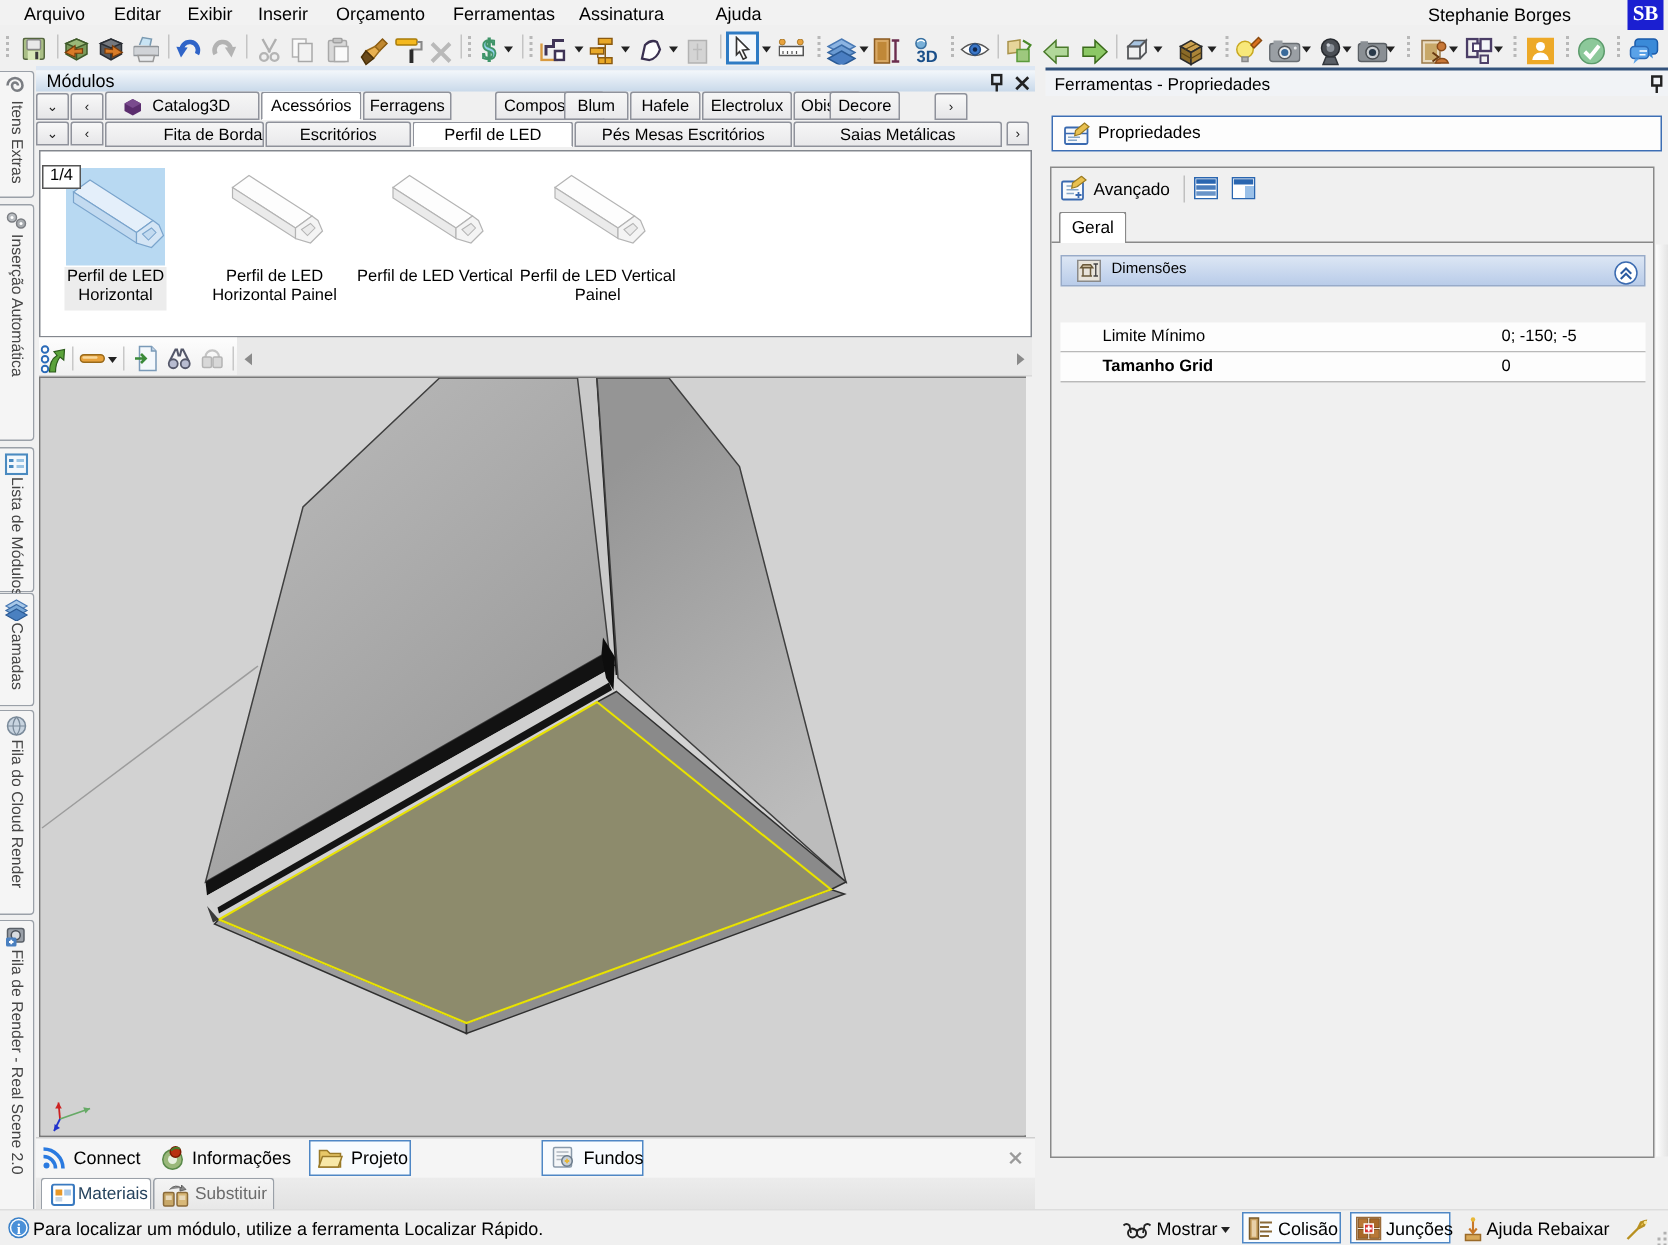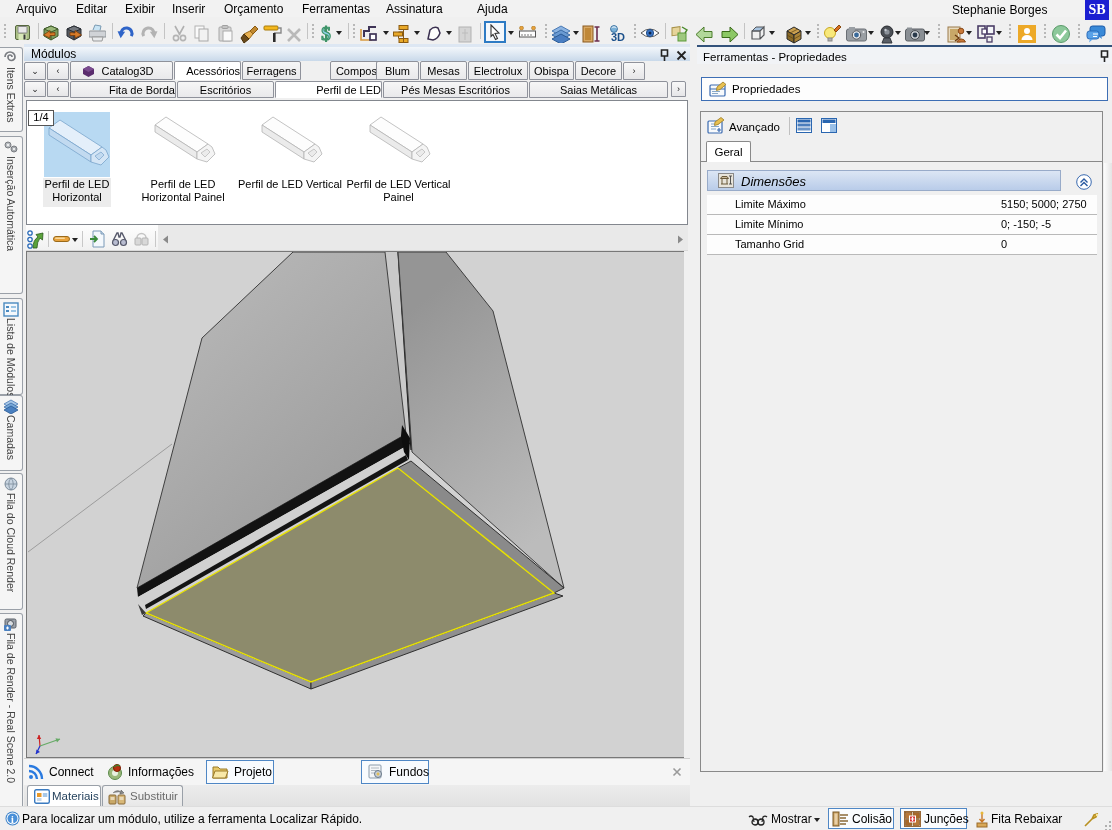--- a/index.html
+++ b/index.html
@@ -17,21 +17,21 @@
 .darr { position:absolute; top:31px; width:0; height:0; border-left:3.5px solid transparent; border-right:3.5px solid transparent; border-top:4px solid #222; }
 #blueband { position:absolute; left:24px; top:44px; width:666px; height:3px; background:#dde7f3; }
 #lsb { position:absolute; left:0; top:47px; width:24px; height:759px; background:#f0f0f0; }
 .vtab { position:absolute; left:0; width:23px; background:#f5f5f5; border:1px solid #9aa0a8; border-left:none; border-radius:0 3px 3px 0; }
 .vtxt { position:absolute; left:5px; font-size:10.5px; color:#444; writing-mode:vertical-rl; white-space:nowrap; }
 .vico { position:absolute; left:3px; }
 #mods { position:absolute; left:24px; top:47px; width:666px; height:204px; }
 #modtitle { position:absolute; left:0; top:0; width:666px; height:14px; background:linear-gradient(#f3f7fb,#c9d9ea); font-size:12px; color:#000; padding:0 0 0 7px; }
 .trow { position:absolute; left:0; width:666px; }
 .tab { position:absolute; top:0; height:100%; background:linear-gradient(#f6f6f6,#e9e9eb); border:1px solid #8f929b; border-radius:2px 2px 0 0; font-size:11px; color:#000; text-align:center; }
-.tab.sel { background:#fff; z-index:3; border-bottom:1px solid #fff;text-align:right; }
+.tab.sel { background:#fff; z-index:3; border-bottom:1px solid #fff; }
 .tbtn { position:absolute; width:22px; background:linear-gradient(#f8f8f8,#e6e6e8); border:1px solid #8f929b; border-radius:2px 2px 0 0; font-size:9px; color:#222; text-align:center; }
 #items { position:absolute; left:2px; top:53px; width:662px; height:125px; background:#fff; border:1px solid #83878e; }
 .ilabel { position:absolute; font-size:11px; color:#000; text-align:center; line-height:13px; }
 #minibar { position:absolute; left:2px; top:178px; width:662px; height:26px; background:#e9e9e9; border-bottom:1px solid #dadada; }
 #minibar .lt { position:absolute; left:0; top:0; width:132px; height:25px; background:linear-gradient(#fdfdfd,#f1f1f1); }
 #vp { position:absolute; left:26px; top:251px; width:658px; height:507px; border:1px solid #787878; background:#d2d2d2; }
 #cbar { position:absolute; left:24px; top:758px; width:666px; height:27px; background:#f5f5f5; border-top:1px solid #cfcfcf; }
 .cbox { position:absolute; top:1px; height:24px; border:1px solid #4f87c5; background:#f8fbfe; font-size:12px; }
 #mtabs { position:absolute; left:24px; top:785px; width:666px; height:21px; background:linear-gradient(#ececec,#e2e2e2); }
 .mtab { position:absolute; height:100%; border:1px solid #9aa0a8; border-bottom:none; border-radius:3px 3px 0 0; font-size:12px; }
@@ -340,24 +340,24 @@
     <div class="tbtn" style="left:0px; top:1px; height:18px; padding-top:3px;">⌄</div>
     <div class="tbtn" style="left:23px; top:1px; height:18px; padding-top:3px;">‹</div>
     <div class="tab" style="left:46px; width:103px; padding-top:3px;"><svg style="position:absolute;left:11px;top:3px;" width="13" height="13" viewBox="0 0 13 13">
             <path d="M6.5 1 L12 4 L12 9 L6.5 12 L1 9 L1 4 Z" fill="#5b2d6e"></path>
             <path d="M6.5 1 L12 4 L6.5 7 L1 4 Z" fill="#7a4b8e"></path>
           </svg><span style="margin-left:12px;">Catalog3D</span></div>
     <div class="tab sel" style="left:150px; width:67px; padding-top:3px;">Acessórios</div>
     <div class="tab" style="left:218px; width:59px; padding-top:3px;">Ferragens</div>
     <div class="tab" style="left:278px; width:73px; padding-top:3px;margin-left:28px;">Composição</div>
     <div class="tab" style="left:352px; width:43px; padding-top:3px;">Blum</div>
-    <div class="tab" style="left:396px; width:47px; padding-top:3px;">Mesas</div>
+    <div class="tab" style="left:396px; width:47px; padding-top:3px;">Hafele</div>
     <div class="tab" style="left:444px; width:60px; padding-top:3px;">Electrolux</div>
     <div class="tab" style="left:505px; width:45px; padding-top:3px;">Obispa</div>
-    <div class="tab" style="left:551px; width:47px; padding-top:3px;">Decore</div>
+    <div class="tab" style="left:529px; width:47px; padding-top:3px;">Decore</div>
     <div class="tbtn" style="left:599px; top:1px; width:22px; height:18px; padding-top:3px;">›</div>
   </div>
   <div class="trow" style="top:34px; height:17px;">
     <div class="tbtn" style="left:0px; top:0px; height:16px; padding-top:2px;">⌄</div>
     <div class="tbtn" style="left:23px; top:0px; height:16px; padding-top:2px;">‹</div>
     <div class="tab" style="left:46px; width:106px; padding-top:2px;text-align:right;">Fita de Borda</div>
     <div class="tab" style="left:153px; width:97px; padding-top:2px;">Escritórios</div>
     <div class="tab sel" style="left:251px; width:107px; padding-top:2px;">Perfil de LED</div>
     <div class="tab" style="left:359px; width:145px; padding-top:2px;">Pés Mesas Escritórios</div>
     <div class="tab" style="left:505px; width:139px; padding-top:2px;">Saias Metálicas</div>
@@ -551,42 +551,38 @@
           <rect x="1.5" y="5.5" width="13" height="3" fill="#2a66b0" opacity="0.85"></rect>
           <rect x="1.5" y="9.5" width="13" height="3" fill="#2a66b0" opacity="0.7"></rect>
         </svg>
         <svg class="abs" style="left:120px;top:6px;" width="16" height="15" viewBox="0 0 16 15">
           <rect x="0.5" y="0.5" width="15" height="14" fill="#fff" stroke="#2a66b0"></rect>
           <rect x="1.5" y="1.5" width="13" height="3.5" fill="#2a66b0"></rect>
           <rect x="9" y="6" width="6" height="8" fill="#9ac0e8"></rect>
         </svg>
         <div class="abs" style="left:5px; top:29px; width:45px; height:21px; background:#fff; border:1px solid #898989; border-bottom:none; border-radius:2px 2px 0 0; font-size:11.5px; text-align:center; padding-top:4px; z-index:2;">Geral</div>
         <div class="abs" style="left:0px; top:49px; width:401px; height:1px; background:#898989;"></div>
-        <div class="abs" style="left:6px; top:58px; width:354px; height:21px; background:linear-gradient(#dce6f4,#b9cce9); border:1px solid #98abc9; font-size:13px;font-style:italic;">
+        <div class="abs" style="left:6px; top:58px; width:390px; height:21px; background:linear-gradient(#dce6f4,#b9cce9); border:1px solid #98abc9; font-size:10px;">
           <svg class="abs" style="left:10px;top:2px;" width="16" height="15" viewBox="0 0 16 15">
             <rect x="0.5" y="0.5" width="15" height="14" fill="#e8e4da" stroke="#8a8a8a"></rect>
             <path d="M3 11 h7 M4 11 v-5 m5 5 v-5 M2.5 5.5 h8 l-1.5 -2 h-5 Z" fill="#c8b89a" stroke="#6a5a3a" stroke-width="1"></path>
             <path d="M12.5 3 v8 m-1.5 -8 h3 m-3 8 h3" stroke="#444" stroke-width="0.9"></path>
           </svg>
           <span class="abs" style="left:33px; top:3px;">Dimensões</span>
           <svg class="abs" style="left:368px;top:2.5px;" width="16" height="16" viewBox="0 0 16 16">
             <circle cx="8" cy="8" r="7.3" fill="#fff" stroke="#3a6ab0" stroke-width="1"></circle>
             <path d="M4.5 8.5 L8 5 L11.5 8.5 M4.5 12 L8 8.5 L11.5 12" fill="none" stroke="#2a5aa0" stroke-width="1.4"></path>
           </svg>
         </div>
-        <div class="prow" style="top:83px;">
-          <span class="abs" style="left:28px; top:3px;">Limite Máximo</span>
-          <span class="abs" style="left:294px; top:3px;">5150; 5000; 2750</span>
-        </div>
         <div class="prow" style="top:103px;">
           <span class="abs" style="left:28px; top:3px;">Limite Mínimo</span>
           <span class="abs" style="left:294px; top:3px;">0; -150; -5</span>
         </div>
         <div class="prow" style="top:123px;">
-          <span class="abs" style="left:28px; top:3px;">Tamanho Grid</span>
+          <span class="abs" style="left:28px; top:3px;font-weight:bold;">Tamanho Grid</span>
           <span class="abs" style="left:294px; top:3px;">0</span>
         </div>
       </div>
       <div id="rscroll"></div>
     </div>
 <div id="sbar">
       <svg class="abs" style="left:5px;top:4px;" width="15" height="15" viewBox="0 0 15 15">
         <circle cx="7.5" cy="7.5" r="7" fill="#3a80c8"></circle>
         <circle cx="7.5" cy="7.5" r="6" fill="#fff"></circle>
         <circle cx="7.5" cy="7.5" r="5" fill="#4a90d8"></circle>
@@ -617,21 +613,21 @@
         <rect x="9.2" y="8.7" width="6.3" height="5.8" fill="#b87838" stroke="#7a4a18" stroke-width="0.6"></rect>
         <rect x="5.5" y="5" width="6" height="6" fill="#d83030" stroke="#fff" stroke-width="1"></rect>
         <path d="M8.5 6 v4 M6.5 8 h4" stroke="#fff" stroke-width="1.2"></path>
       </svg>
       <span class="abs" style="left:924px; top:5px;">Junções</span>
       <svg class="abs" style="left:976px;top:4px;" width="12" height="17" viewBox="0 0 12 17">
         <rect x="1" y="12" width="10" height="4" fill="#d8a858" stroke="#9a6a28"></rect>
         <path d="M6 2 v9 m-2.5 -3 l2.5 3 2.5 -3" fill="none" stroke="#c87828" stroke-width="1.4"></path>
         <circle cx="6" cy="2" r="1.5" fill="#e8b838"></circle>
       </svg>
-      <span class="abs" style="left:991px; top:5px;">Fita Rebaixar</span>
+      <span class="abs" style="left:991px; top:5px;">Ajuda Rebaixar</span>
       <svg class="abs" style="left:1083px;top:6px;" width="18" height="15" viewBox="0 0 18 15">
         <path d="M2 13 L9 6 M9 6 l2-4 3-1 -1 3 -4 2 Z" fill="#e8c050" stroke="#b89020" stroke-width="1.6"></path>
         <circle cx="14" cy="2" r="1.2" fill="#f8e8a0"></circle>
       </svg>
       <svg class="abs" style="left:1102px;top:14px;" width="10" height="10" viewBox="0 0 10 10">
         <g fill="#b0b0b0">
           <rect x="7" y="0" width="2" height="2"></rect>
           <rect x="7" y="4" width="2" height="2"></rect>
           <rect x="7" y="8" width="2" height="2"></rect>
           <rect x="3" y="4" width="2" height="2"></rect>

